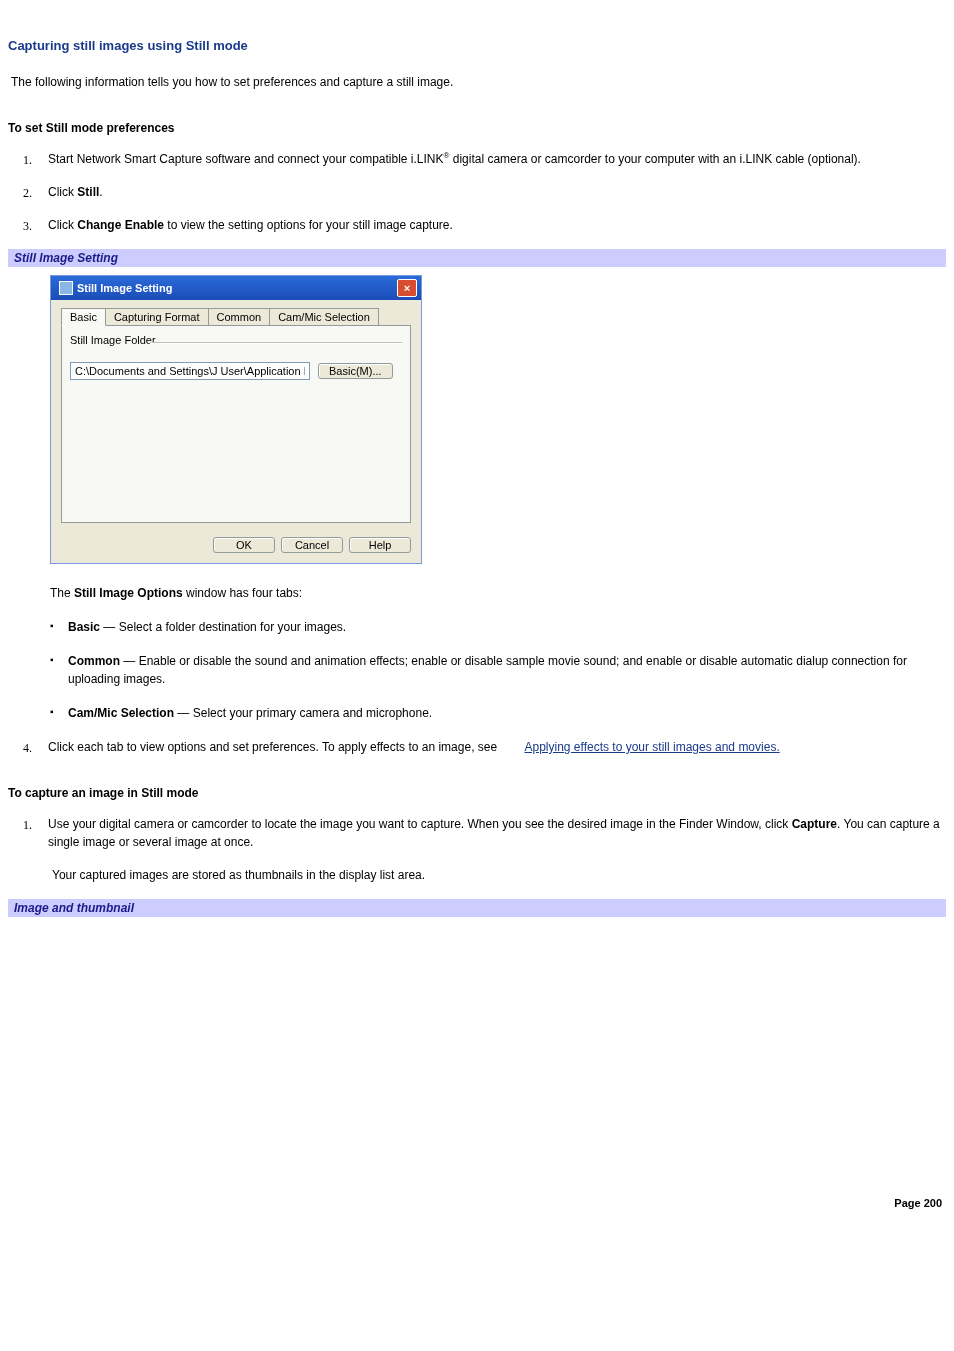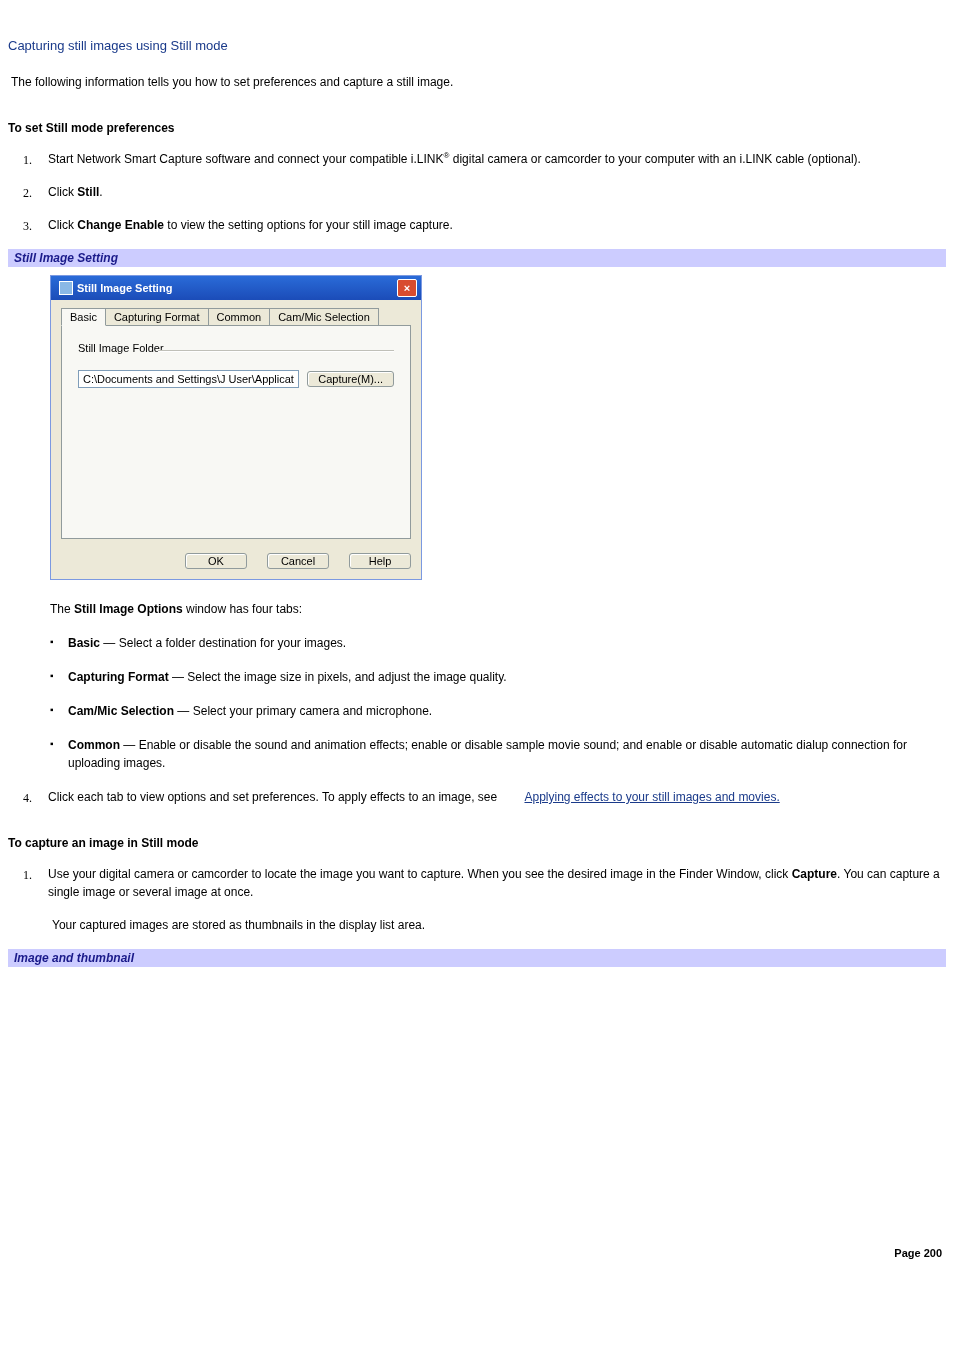--- a/index.html
+++ b/index.html
@@ -7,21 +7,21 @@
       font-size: 12px;
       color: #000;
       margin: 0;
       padding: 8px;
       background: #fff;
       width: 954px;
       box-sizing: border-box;
     }
     .page-title {
       color: #1a3a8a;
-      font-weight: normal;
+      font-weight: bold;
       font-size: 13px;
       margin: 30px 0 20px 0;
     }
     .intro-text {
       margin: 20px 3px;
       line-height: 1.5;
     }
     .section-heading {
       font-weight: bold;
       margin: 30px 0 15px 0;
@@ -117,21 +117,21 @@
     }
     .tab.active {
       background: #f8f8f4;
       z-index: 2;
       border-bottom: 1px solid #f8f8f4;
       margin-bottom: -1px;
     }
     .tab-panel {
       border: 1px solid #919b9c;
       background: #f8f8f4;
-      padding: 16px;
+      padding: 8px;
       height: 180px;
       position: relative;
     }
     .fieldset-label {
       font-size: 11px;
       margin-bottom: 4px;
     }
     .hr-line {
       border-top: 1px solid #c0c0b8;
       border-bottom: 1px solid #fff;
@@ -159,21 +159,21 @@
       font-size: 11px;
       padding: 1px 10px;
       font-family: Tahoma, sans-serif;
       border-radius: 3px;
       cursor: pointer;
       box-shadow: inset 1px 1px 0 #fff;
     }
     .dialog-footer {
       display: flex;
       justify-content: flex-end;
-      gap: 20px;
+      gap: 6px;
       padding: 6px 10px 10px 10px;
       align-items: center;
     }
     .dialog-footer .win-btn {
       min-width: 62px;
     }
     .sub-intro {
       margin: 20px 0 15px 42px;
       line-height: 1.5;
     }
@@ -253,40 +253,39 @@
       <div class="tab active">Basic</div>
       <div class="tab">Capturing Format</div>
       <div class="tab">Common</div>
       <div class="tab">Cam/Mic Selection</div>
     </div>
     <div class="tab-panel">
       <div class="fieldset-label">Still Image Folder</div>
       <div class="hr-line"></div>
       <div class="path-row">
         <input class="path-input" type="text" readonly="" value="C:\Documents and Settings\J User\Application Data\So" style="">
-        <button class="win-btn">Capture(M)...</button>
+        <button class="win-btn">Basic(M)...</button>
       </div>
     </div>
   </div>
   <div class="dialog-footer">
     <button class="win-btn">OK</button>
     <button class="win-btn">Cancel</button>
     <button class="win-btn">Help</button>
   </div>
 </div>
 
 <div class="sub-intro">
   <span>The </span><span class="bold">Still Image Options</span><span> window has four tabs:</span>
 </div>
 
 <ul class="sub-bullets">
   <li><span class="bold">Basic</span><span> — Select a folder destination for your images.</span></li>
-  <li><span class="bold">Capturing Format</span><span> — Select the image size in pixels, and adjust the image quality.</span></li>
+  <li><span class="bold">Common</span><span> — Enable or disable the sound and animation effects; enable or disable sample movie sound; and enable or disable automatic dialup connection for uploading images.</span></li>
   <li><span class="bold">Cam/Mic Selection</span><span> — Select your primary camera and microphone.</span></li>
-  <li><span class="bold">Common</span><span> — Enable or disable the sound and animation effects; enable or disable sample movie sound; and enable or disable automatic dialup connection for uploading images.</span></li>
 </ul>
 
 <ol class="numbered">
   <li>
     <span class="num">4.</span>
     <span>Click each tab to view options and set preferences. To apply effects to an image, see </span><a class="link">Applying effects to your still images and movies.</a>
   </li>
 </ol>
 
 <div class="section-heading">To capture an image in Still mode</div>

